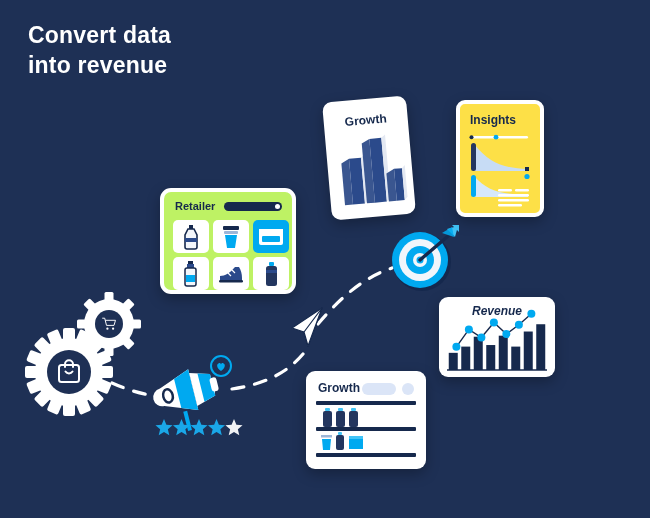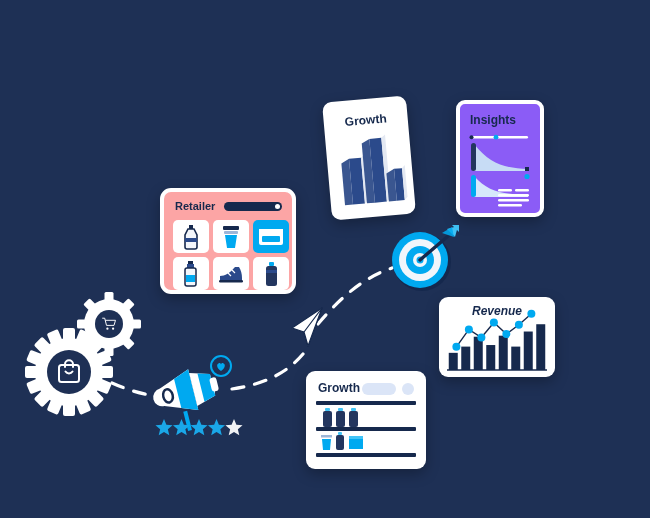--- a/index.html
+++ b/index.html
@@ -22,21 +22,21 @@
     white-space:pre-line;
   }
 
   
   .card{position:absolute;background:#ffffff;border-radius:9px;
         box-shadow:0 5px 14px rgba(0,0,0,.28);}
   .card-title{font-weight:bold;color:#16294d;}
 
   
   #retailer{left:160px;top:188px;width:136px;height:106px;
-            background:#fca5a5;border:4px solid #ffffff;border-radius:11px;
+            background:#bef264;border:4px solid #ffffff;border-radius:11px;
             box-sizing:border-box;}
   #retailer .card-title{position:absolute;left:11px;top:8px;font-size:11px;}
   .search-pill{position:absolute;right:10px;top:10px;width:58px;height:9px;
                border-radius:5px;background:#16294d;}
   .search-pill .dot{position:absolute;right:2px;top:2px;width:5px;height:5px;
                border-radius:50%;background:#ffffff;}
   .tile-grid{position:absolute;left:9px;top:28px;display:grid;
              grid-template-columns:repeat(3,36px);grid-template-rows:repeat(2,33px);
              gap:4px;}
   .tile{background:#ffffff;border-radius:5px;position:relative;
@@ -44,21 +44,21 @@
   .tile.hl{background:#00a9f0;}
 
   
   #growth{left:327px;top:99px;width:84px;height:118px;
           transform:rotate(-5deg);}
   #growth .card-title{position:absolute;left:0;right:0;top:14px;
           text-align:center;font-size:12px;}
 
   
   #insights{left:456px;top:100px;width:88px;height:117px;
-            background:#8b5cf6;border:4px solid #ffffff;border-radius:9px;
+            background:#fde047;border:4px solid #ffffff;border-radius:9px;
             box-sizing:border-box;}
   #insights .card-title{position:absolute;left:10px;top:9px;font-size:12px;}
 
   
   #revenue{left:439px;top:297px;width:116px;height:80px;}
   #revenue .card-title{position:absolute;left:0;right:0;top:7px;
           text-align:center;font-size:12px;font-style:italic;}
 
   
   #brand{left:306px;top:371px;width:120px;height:98px;}
@@ -69,20 +69,22 @@
            border-radius:50%;background:#dbe5f7;}
 
   svg{display:block;overflow:visible;}
   .abs{position:absolute;}
 </style>
 </head>
 <body>
 
 <div class="stage">
 
+  <div class="title">Convert data
+into revenue</div>
 
   <svg class="abs" style="left:0;top:0;" width="650" height="518">
     <path d="M112,383 C150,400 180,400 215,392" fill="none" stroke="#ffffff" stroke-width="3.2" stroke-linecap="round" stroke-dasharray="12 11"></path>
     <path d="M232,389 C266,384 290,372 307,349" fill="none" stroke="#ffffff" stroke-width="3.2" stroke-linecap="round" stroke-dasharray="12 11"></path>
     <path d="M318,324 C345,292 368,276 392,268" fill="none" stroke="#ffffff" stroke-width="3.2" stroke-linecap="round" stroke-dasharray="12 11"></path>
   </svg>
 
   <svg class="abs" style="left:24px;top:296px;" width="130" height="116">
 
     <g transform="translate(85,28)">

